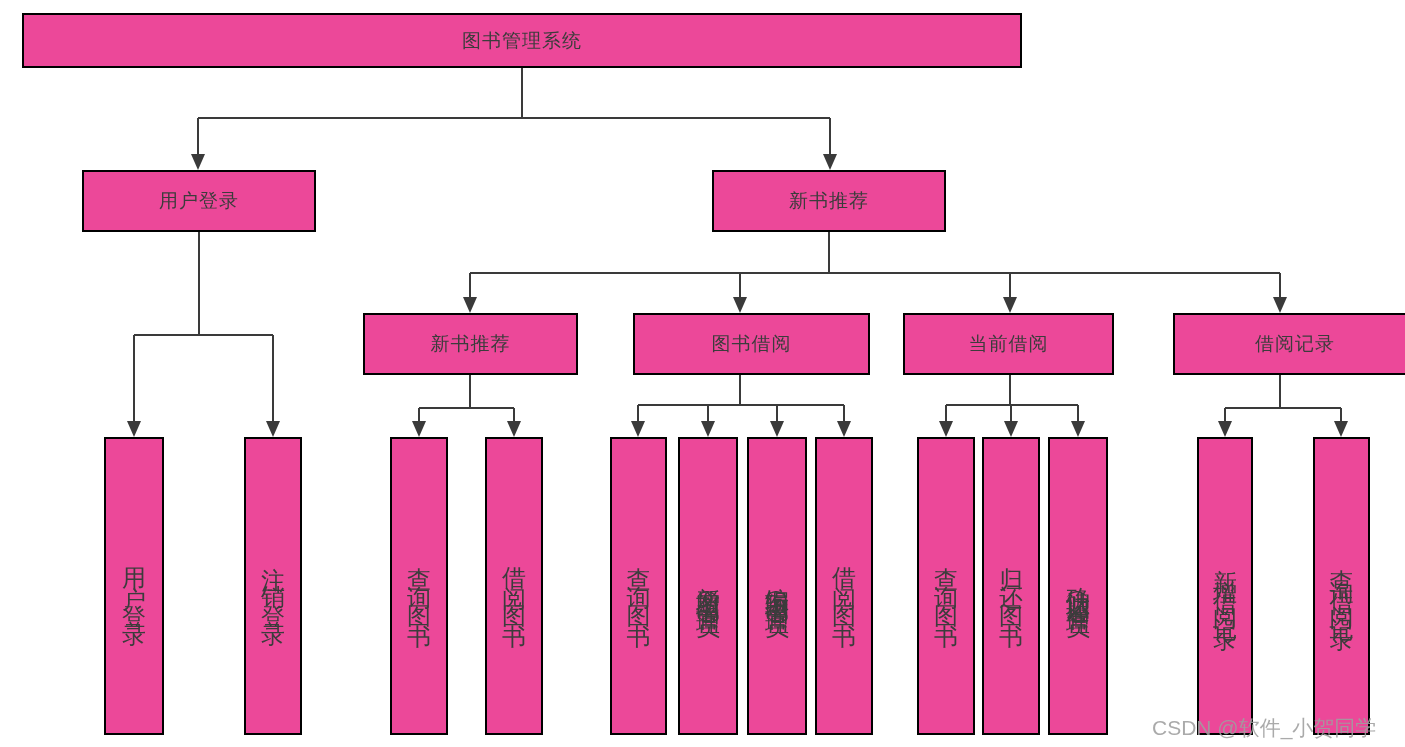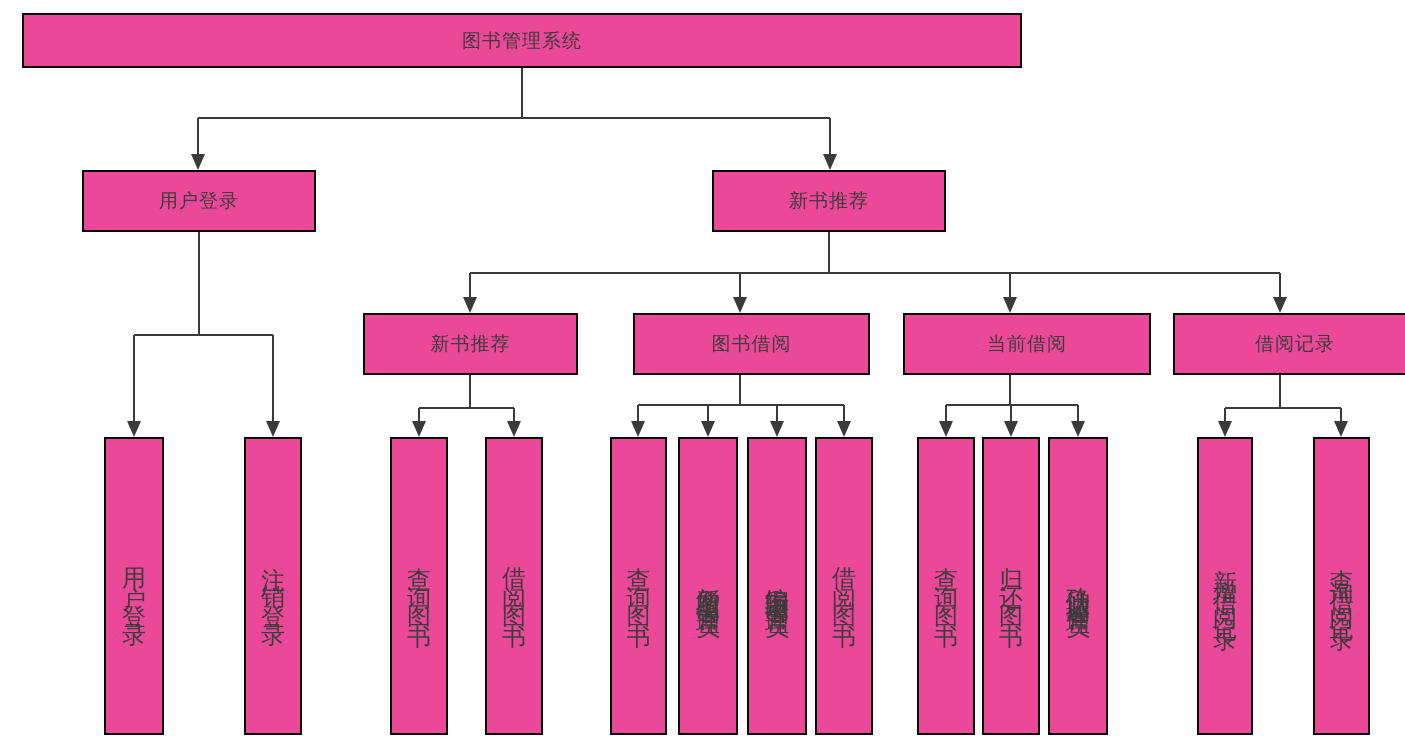--- a/index.html
+++ b/index.html
@@ -131,21 +131,21 @@
   <div class="box" style="left:712px;top:170px;width:234px;height:62px">
     <span class="lbl">新书推荐</span>
   </div>
 
   <div class="box" style="left:363px;top:313px;width:215px;height:62px">
     <span class="lbl">新书推荐</span>
   </div>
   <div class="box" style="left:633px;top:313px;width:237px;height:62px">
     <span class="lbl">图书借阅</span>
   </div>
-  <div class="box" style="left:903px;top:313px;width:248px;height:62px">
+  <div class="box" style="left:903px;top:313px;width:211px;height:62px">
     <span class="lbl">当前借阅</span>
   </div>
   <div class="box" style="left:1173px;top:313px;width:244px;height:62px">
     <span class="lbl">借阅记录</span>
   </div>
 
   <div class="box lvl-v" style="left:104px;width:60px">
     <span class="vlbl sp-wide">用户登录</span>
   </div>
   <div class="box lvl-v" style="left:244px;width:58px">
@@ -182,14 +182,15 @@
     <span class="vlbl sp-tight">确认归还（管理员）</span>
   </div>
 
   <div class="box lvl-v" style="left:1197px;width:56px">
     <span class="vlbl sp-med">新增借阅记录</span>
   </div>
   <div class="box lvl-v" style="left:1313px;width:57px">
     <span class="vlbl sp-med">查询借阅记录</span>
   </div>
 
+  <div id="watermark">CSDN @软件_小贺同学</div>
 
 </div>
 
 </body></html>

